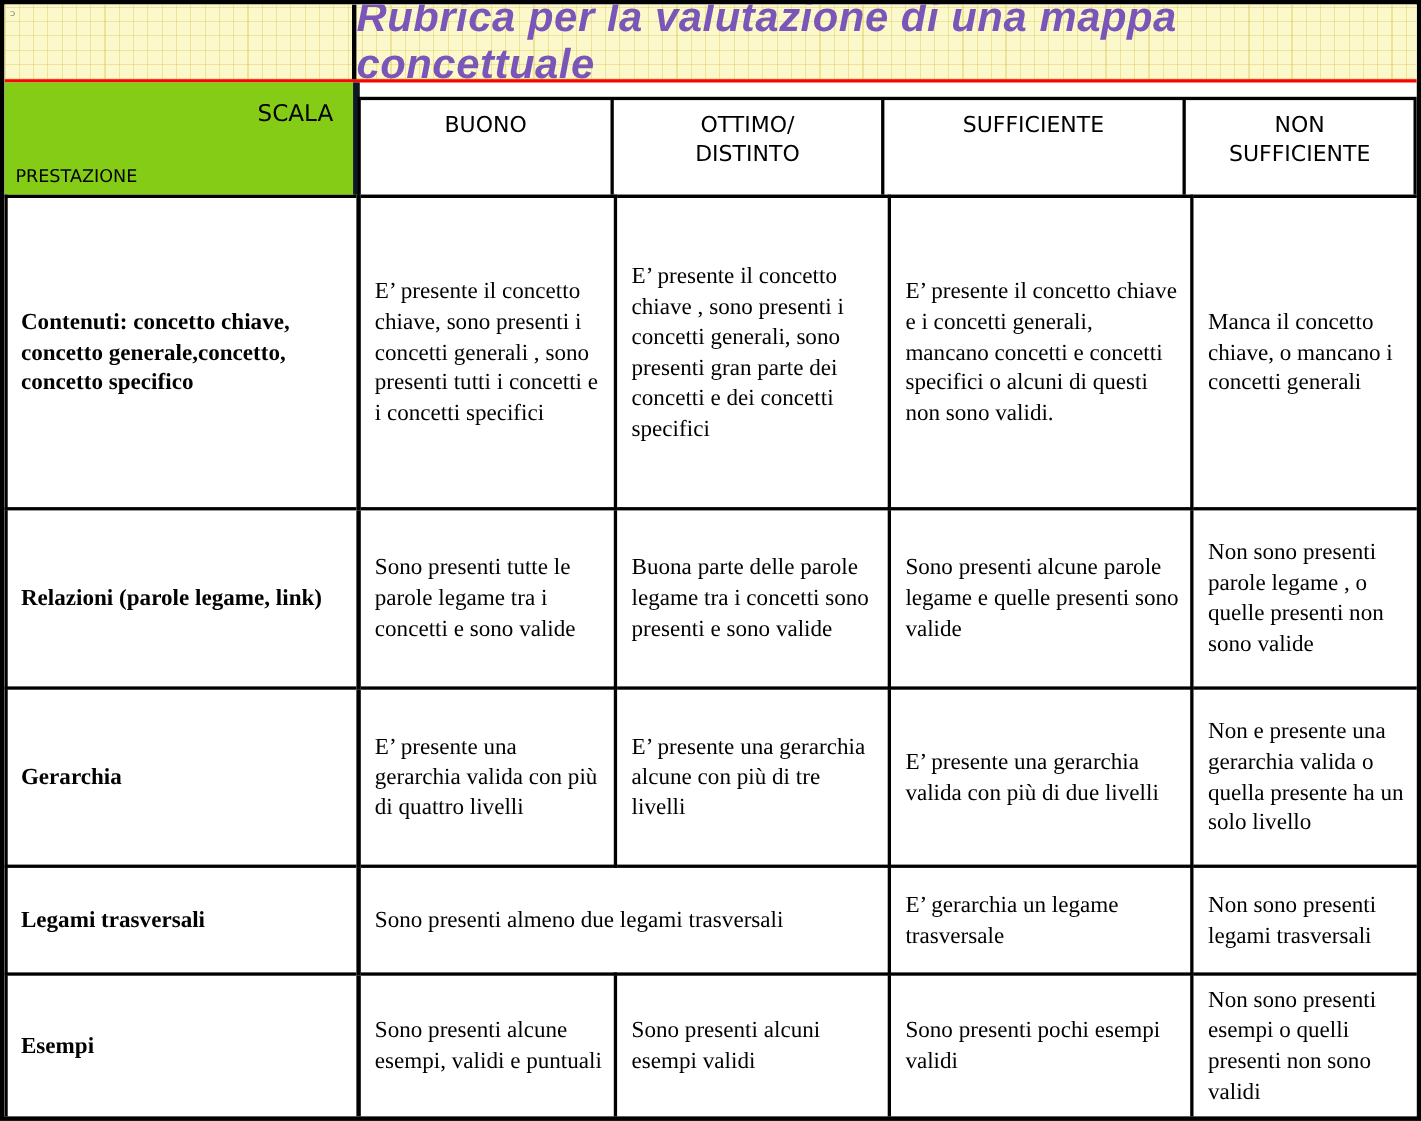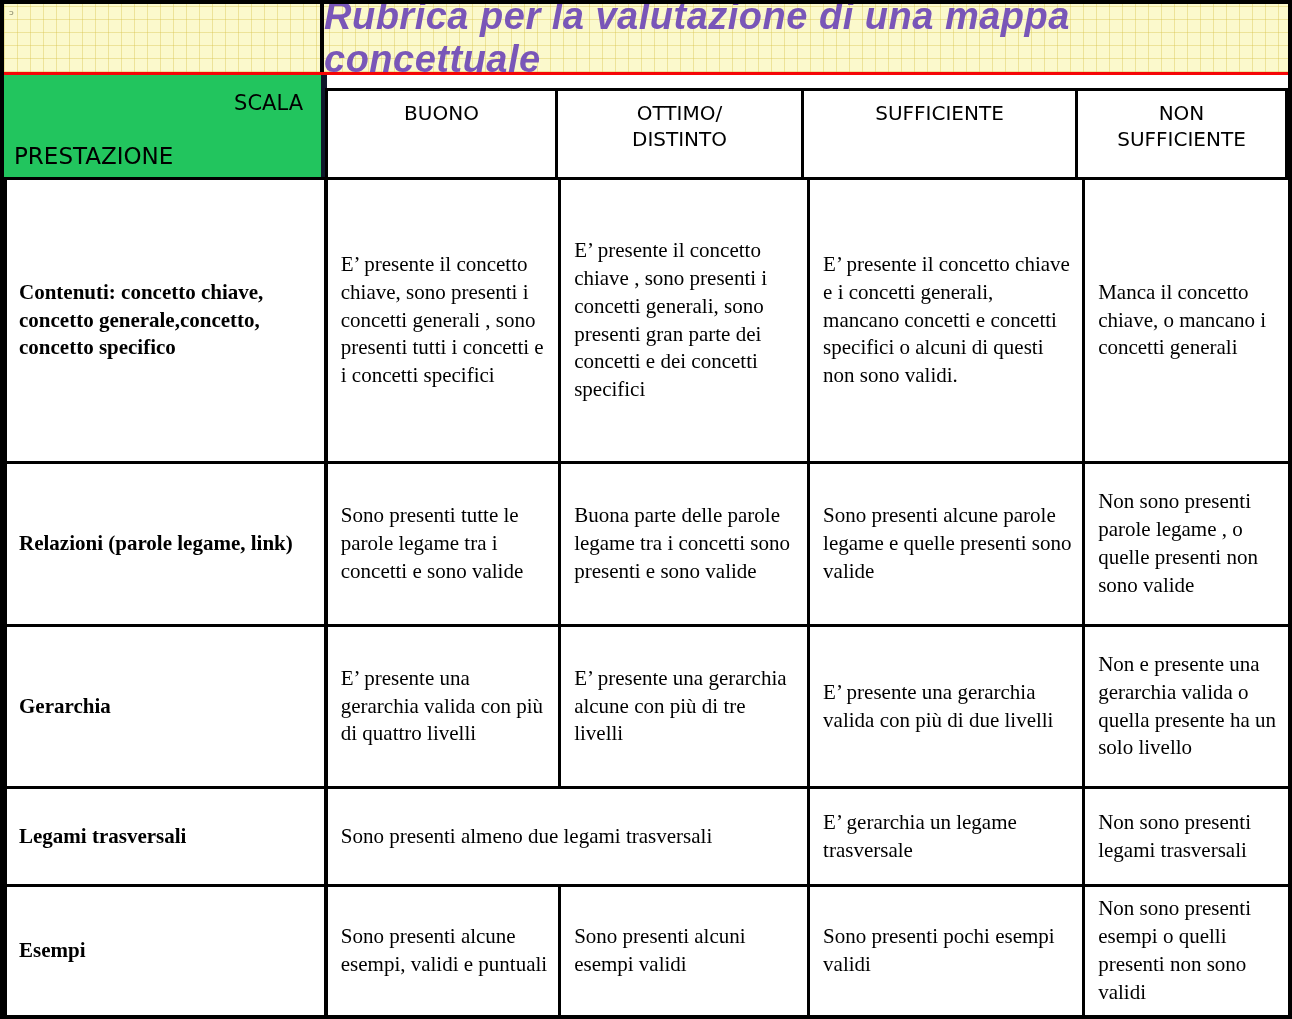--- a/index.html
+++ b/index.html
@@ -34,29 +34,29 @@
   }
   .rubric-title{
     font-family:"Liberation Sans","DejaVu Sans",sans-serif;
     font-weight:bold;font-style:italic;
     font-size:38px;color:#7956b8;letter-spacing:.5px;
   }
   
   .header-section{position:absolute;top:71px;left:0;right:0;height:102px;}
   .perf-cell{
     position:absolute;top:0;bottom:0;left:0;width:317px;
-    border-right:6px solid #0f172a;background:#22c55e;
+    border-right:6px solid #0f172a;background:#84cc16;
   }
   .scala-label{
     position:absolute;top:16px;right:18px;
     font-family:"DejaVu Sans","Liberation Sans",sans-serif;font-size:21px;
   }
   .prestazione-label{
     position:absolute;bottom:8px;left:10px;
-    font-family:"DejaVu Sans","Liberation Sans",sans-serif;font-size:23px;
+    font-family:"DejaVu Sans","Liberation Sans",sans-serif;font-size:16px;
   }
   .header-cells{
     position:absolute;left:321px;right:0;top:13px;bottom:0;
     background:#000;
     padding:3px 3px 0 3px;
     display:grid;
     grid-template-columns:227px 243px 271px 1fr;
     gap:3px;
   }
   .header-cell{

